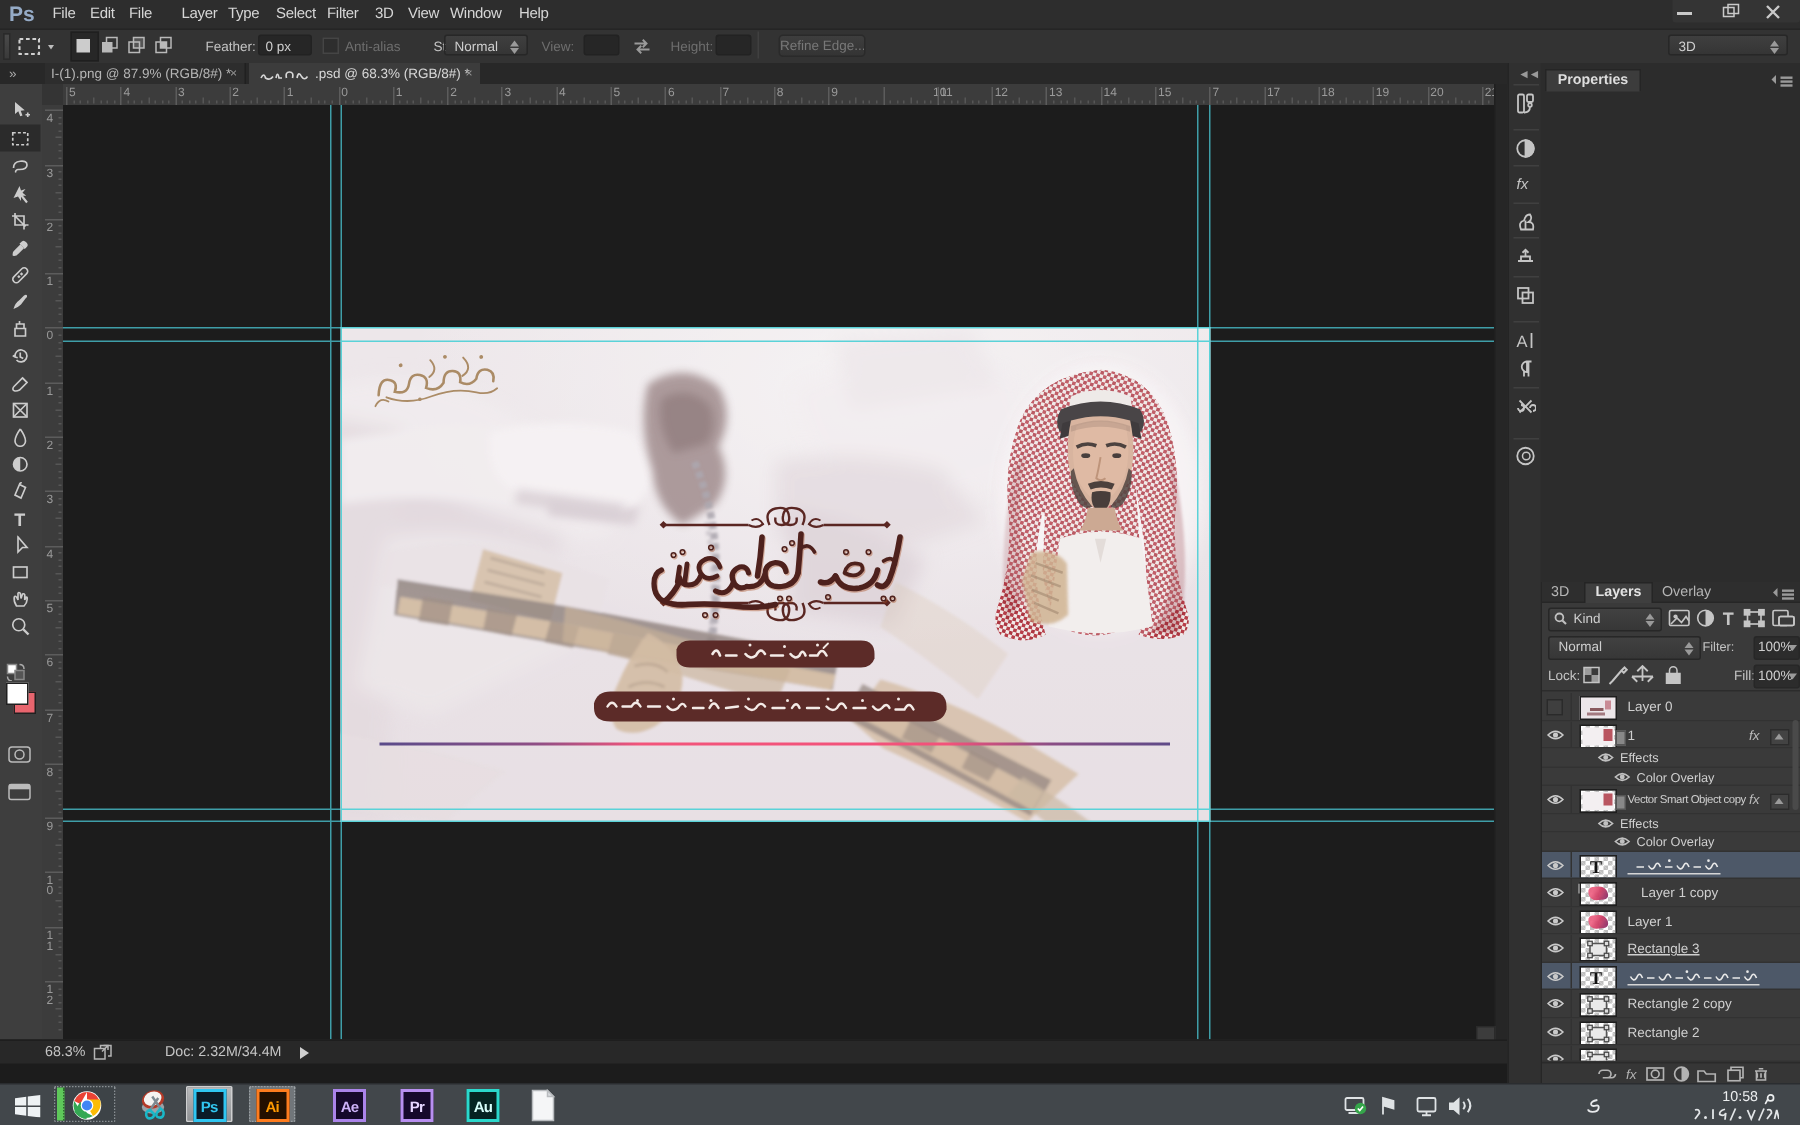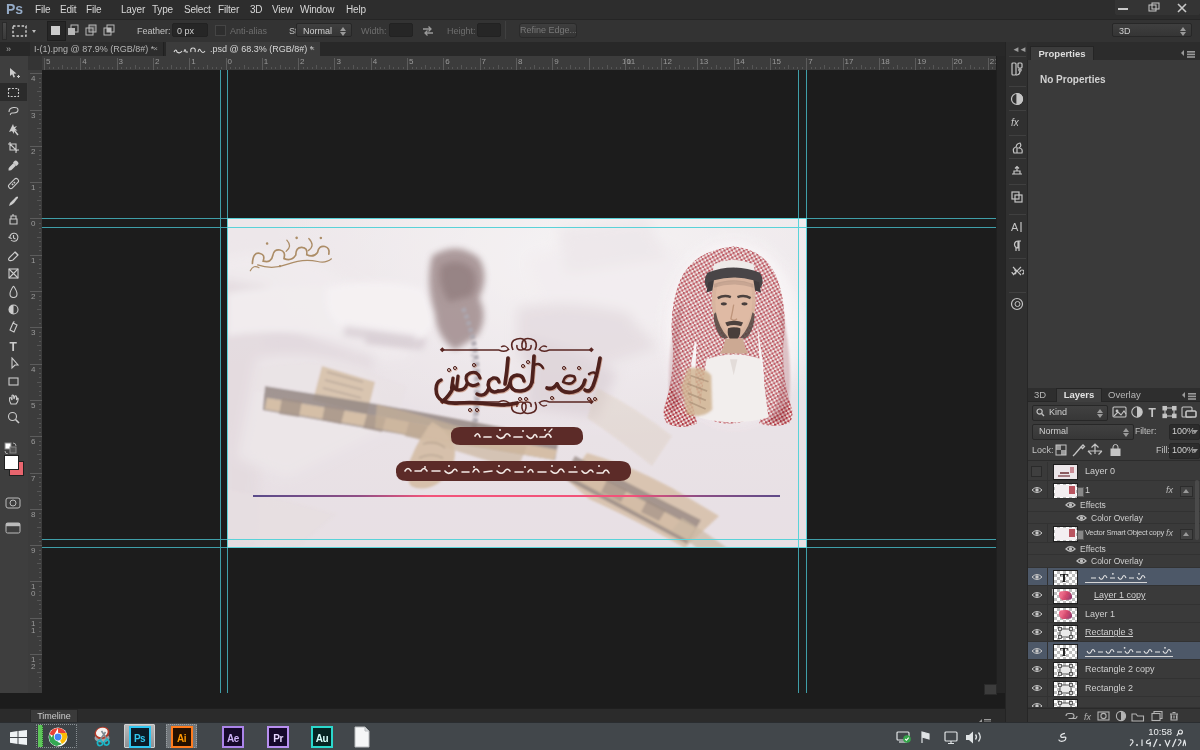--- a/index.html
+++ b/index.html
@@ -106,21 +106,21 @@
         <rect x="4" y="1" width="7" height="7" fill="none" stroke="#b9b9b9"></rect>
         <rect x="4" y="4" width="4" height="4" fill="#b9b9b9"></rect>
       </g>
   </svg>
   <div class="optlabel" style="left:137px;">Feather:</div>
   <div class="optinput" style="left:172px;width:36px;">0 px</div>
   <div class="abs" style="left:215px;top:25px;width:9px;height:9px;background:#2e2e2e;border:1px solid #454545;"></div>
   <div class="optlabel optdim" style="left:230px;">Anti-alias</div>
   <div class="optlabel" style="left:289px;">Style:</div>
   <div class="optdrop" style="left:296px;width:56px;">Normal<span class="spin"></span></div>
-  <div class="optlabel optdim" style="left:361px;">Width:</div>
+  <div class="optlabel optdim" style="left:361px;">View:</div>
   <div class="optinput" style="left:389px;width:24px;"></div>
   <svg class="abs" style="left:421px;top:25px;" width="14" height="12" viewBox="0 0 14 12">
     <path d="M2 4 h8 m-2.5 -2.5 l2.5 2.5 l-2.5 2.5 M12 8 h-8 m2.5 -2.5 L4 8 l2.5 2.5" stroke="#9a9a9a" stroke-width="1.3" fill="none"></path>
   </svg>
   <div class="optlabel optdim" style="left:447px;">Height:</div>
   <div class="optinput" style="left:477px;width:24px;"></div>
   <div class="abs" style="left:505px;top:21px;width:1px;height:18px;background:#404040;"></div>
   <div class="abs" style="left:519px;top:23px;width:56px;height:13px;background:linear-gradient(#3e3e3e,#343434);border:1px solid #2a2a2a;border-radius:3px;color:#787878;font-size:9px;line-height:13px;text-align:center;white-space:nowrap;overflow:hidden;">Refine Edge...</div>
   <div class="optdrop" style="left:1112px;width:80px;">3D<span class="spin"></span></div>
   <div class="abs" id="tabstrip"></div>
@@ -914,30 +914,28 @@
         <line x1="0" y1="0.5" x2="580" y2="0.5"></line>
             <line x1="0" y1="9.5" x2="580" y2="9.5"></line>
             <line x1="0" y1="321.5" x2="580" y2="321.5"></line>
             <line x1="0" y1="329.5" x2="580" y2="329.5"></line>
       </g>
     </svg>
     </div>
   </div>
   <div class="abs" id="vscroll"></div>
   <div class="abs" style="left:984px;top:684px;width:11px;height:9px;background:#3c3c3c;border:1px solid #2a2a2a;"></div>
-  <div class="abs" id="timelinebar">
-    <div class="abs" style="left:30px;top:0;width:46px;height:13px;background:#3a3a3a;border:1px solid #262626;border-bottom:none;color:#cdcdcd;font-size:9px;line-height:13px;text-align:center;">Timeline</div>
-    <div class="abs" style="left:978px;top:3px;width:14px;height:8px;">
-      <svg width="14" height="8" viewBox="0 0 14 8">
-          <path d="M1 4 l3 3 l0 -6 z" fill="#9a9a9a"></path>
-          <rect x="6" y="1" width="7" height="1.4" fill="#9a9a9a"></rect>
-          <rect x="6" y="3.5" width="7" height="1.4" fill="#9a9a9a"></rect>
-          <rect x="6" y="6" width="7" height="1.4" fill="#9a9a9a"></rect>
-        </svg>
-    </div>
+  <div class="abs" id="statusbar">
+    <div class="abs" style="left:30px;top:2px;">68.3%</div>
+    <svg class="abs" style="left:62px;top:2px;" width="13" height="11" viewBox="0 0 13 11">
+        <path d="M1 3 h7 v7 h-7 z M5 3 V1 h7 v7 h-2" fill="none" stroke="#b5b5b5"></path>
+        <path d="M6 5 l4 -4 m0 3 v-3 h-3" stroke="#b5b5b5" fill="none"></path>
+      </svg>
+    <div class="abs" style="left:110px;top:2px;">Doc: 2.32M/34.4M</div>
+    <div class="abs" style="left:200px;top:4px;width:0;height:0;border-left:6px solid #cfcfcf;border-top:4px solid transparent;border-bottom:4px solid transparent;"></div>
   </div>
   <div class="abs" id="iconstrip">
     <div class="abs" style="left:6px;top:3px;color:#9a9a9a;font-size:8px;letter-spacing:-1px;">◄◄</div>
     <div id="stripicons">
         <div style="position:absolute;left:4px;top:20px;width:15px;height:15px;"><svg width="14" height="14" viewBox="0 0 14 14">
             <g fill="none" stroke="#c5c5c5" stroke-width="1.2">
               <rect x="2" y="1" width="4" height="12" rx="1"></rect>
               <rect x="8" y="1" width="4" height="5" rx="1"></rect>
               <path d="M10 9 q0 4 -4 4"></path>
               <circle cx="10" cy="8" r="1.2"></circle>
@@ -1005,23 +1003,20 @@
       </div>
   </div>
   <div class="abs" id="properties">
     <div class="abs" style="left:3px;top:4px;width:62px;height:14px;background:#3c3c3c;border:1px solid #252525;border-bottom:none;color:#dedede;font-size:9.5px;line-height:14px;text-align:center;font-weight:bold;">Properties</div>
     <svg class="abs" style="right:4px;top:8px;" width="16" height="8" viewBox="0 0 16 8">
         <path d="M1 3 l3 3 l0 -6 z" fill="#9a9a9a"></path>
         <rect x="7" y="1" width="8" height="1.6" fill="#9a9a9a"></rect>
         <rect x="7" y="3.6" width="8" height="1.6" fill="#9a9a9a"></rect>
         <rect x="7" y="6.2" width="8" height="1.6" fill="#9a9a9a"></rect>
       </svg>
-  </div>
-  <div class="abs" id="propbody">
-    <div class="abs" style="left:12px;top:14px;color:#d2d2d2;font-size:10px;font-weight:bold;">No Properties</div>
   </div>
   <div class="abs" id="layers">
       <div style="position:absolute;left:0;top:0;width:173px;height:13px;background:#2e2e2e;border-bottom:1px solid #262626;"></div>
       <div style="position:absolute;left:6px;top:1px;font-size:9.5px;color:#b5b5b5;">3D</div>
       <div style="position:absolute;left:28px;top:0px;width:44px;height:13px;background:#3f3f3f;border:1px solid #252525;border-bottom:none;text-align:center;font-size:9.5px;font-weight:bold;color:#e3e3e3;">Layers</div>
       <div style="position:absolute;left:80px;top:1px;font-size:9.5px;color:#b5b5b5;">Overlay</div>
       <svg style="position:absolute;right:4px;top:4px;" width="16" height="8" viewBox="0 0 16 8">
         <path d="M1 3 l3 3 l0 -6 z" fill="#9a9a9a"></path>
         <rect x="7" y="1" width="8" height="1.6" fill="#9a9a9a"></rect>
         <rect x="7" y="3.6" width="8" height="1.6" fill="#9a9a9a"></rect>
@@ -1184,21 +1179,21 @@
             <path d="M1 4 Q6 -1 11 4 Q6 9 1 4 Z" fill="none" stroke="#c9c9c9" stroke-width="1"></path>
             <circle cx="6" cy="4" r="1.7" fill="#c9c9c9"></circle>
           </svg>
         </div>
         <svg width="10" height="12" style="position:absolute;left:22px;top:3px;display:block" viewBox="0 0 10 12">
           <path d="M3 0 v6 h4 M5 3.5 l3 3 l-3 3" stroke="#d5d5d5" stroke-width="1.3" fill="none"></path>
         </svg>
         <div class="lthumb checker">
           <div style="position:absolute;left:5px;top:2px;width:13px;height:9px;background:linear-gradient(120deg,#ee6585 25%,#d04066 55%,#93356b 90%);border-radius:3px 6px 3px 5px;transform:rotate(-5deg);opacity:0.95;"></div>
         </div>
-        <div class="llabel" style="left:66px;text-decoration:underline;">Layer 1 copy</div>
+        <div class="llabel" style="left:66px;">Layer 1 copy</div>
       </div>
       <div class="lrow" style="top:216.5px;height:18.5px;overflow:hidden;">
         <div class="eyecell">
           <svg width="12" height="8" viewBox="0 0 12 8" style="position:absolute;left:3px;top:5px;">
             <path d="M1 4 Q6 -1 11 4 Q6 9 1 4 Z" fill="none" stroke="#c9c9c9" stroke-width="1"></path>
             <circle cx="6" cy="4" r="1.7" fill="#c9c9c9"></circle>
           </svg>
         </div>
         <div class="lthumb checker">
           <div style="position:absolute;left:5px;top:2px;width:13px;height:9px;background:linear-gradient(120deg,#ee6585 25%,#d04066 55%,#93356b 90%);border-radius:3px 6px 3px 5px;transform:rotate(-5deg);opacity:0.95;"></div>

